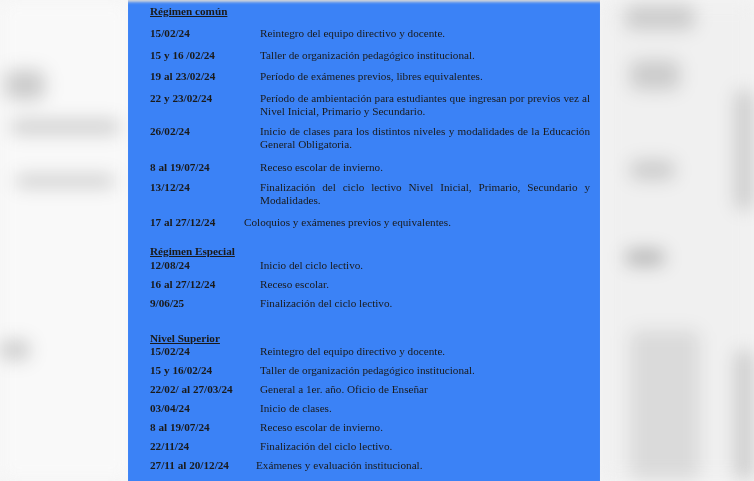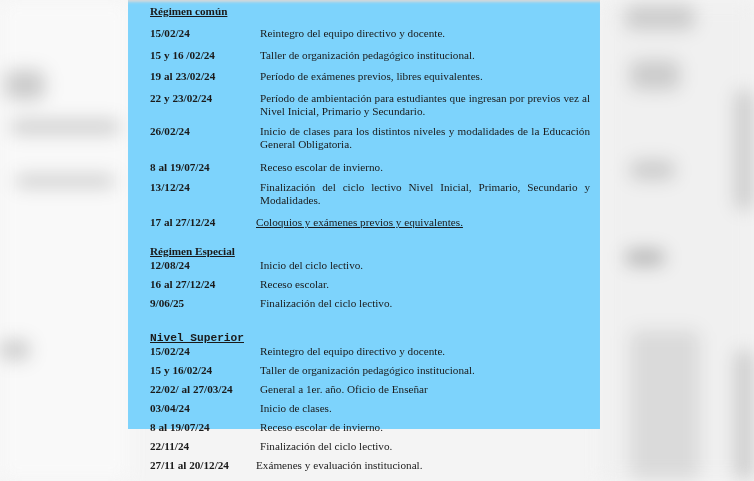--- a/index.html
+++ b/index.html
@@ -31,22 +31,22 @@
     .blob {
       position: absolute;
       background: #c8c8c8;
       border-radius: 8px;
     }
     .page {
       position: absolute;
       left: 128px;
       top: 0;
       width: 472px;
-      height: 429px;
-      background: #7dd3fc;
+      height: 481px;
+      background: #3b82f6;
       box-shadow: inset 0 4px 3px -2px #d8d8d8;
     }
     .row {
       position: absolute;
       left: 0;
       width: 472px;
       font-size: 11.2px;
       line-height: 13px;
       color: #1a1a1a;
     }
@@ -121,39 +121,39 @@
     <div class="row" style="top:161px;">
       <span class="date">8 al 19/07/24</span>
       <span class="desc">Receso escolar de invierno.</span>
     </div>
     <div class="row" style="top:181px;">
       <span class="date">13/12/24</span>
       <span class="desc">Finalización del ciclo lectivo Nivel Inicial, Primario, Secundario y Modalidades.</span>
     </div>
     <div class="row" style="top:216px;">
       <span class="date">17 al 27/12/24</span>
-      <span class="desc" style="left:128px;text-decoration:underline;">Coloquios y exámenes previos y equivalentes.</span>
+      <span class="desc" style="left:116px;">Coloquios y exámenes previos y equivalentes.</span>
     </div>
 
     <div class="heading" style="top:245px;text-align:center;">Régimen Especial</div>
 
     <div class="row" style="top:259px;">
       <span class="date">12/08/24</span>
       <span class="desc">Inicio del ciclo lectivo.</span>
     </div>
     <div class="row" style="top:278px;">
       <span class="date">16 al 27/12/24</span>
       <span class="desc">Receso escolar.</span>
     </div>
     <div class="row" style="top:297px;">
       <span class="date">9/06/25</span>
       <span class="desc">Finalización del ciclo lectivo.</span>
     </div>
 
-    <div class="heading" style="top:332px;font-family:Liberation Mono, monospace;">Nivel Superior</div>
+    <div class="heading" style="top:332px;">Nivel Superior</div>
 
     <div class="row" style="top:345px;">
       <span class="date">15/02/24</span>
       <span class="desc">Reintegro del equipo directivo y docente.</span>
     </div>
     <div class="row" style="top:364px;">
       <span class="date">15 y 16/02/24</span>
       <span class="desc">Taller de organización pedagógico institucional.</span>
     </div>
     <div class="row" style="top:383px;">

